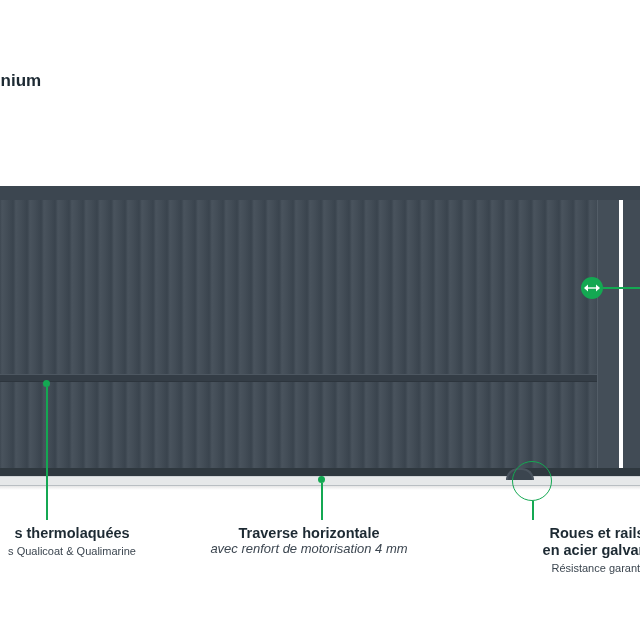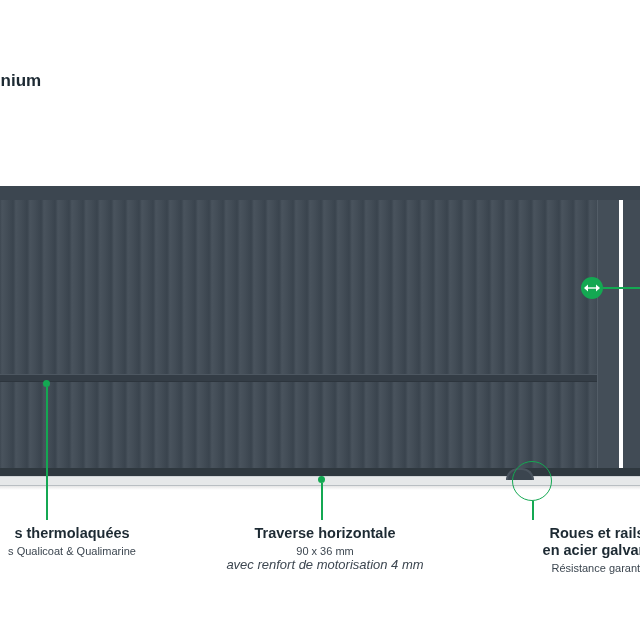--- a/index.html
+++ b/index.html
@@ -204,21 +204,21 @@
     font-size: 13px;
     color: #3c4650;
     font-style: italic;
     line-height: 14px;
     white-space: nowrap;
   }
 
   
   #caption-lames { left: -48px; top: 525px; width: 240px; }
   
-  #caption-traverse { left: 205px; top: 525px; width: 240px; }
+  #caption-traverse { left: 189px; top: 525px; width: 240px; }
   
   #caption-roues { left: 492px; top: 525px; width: 210px; }
 </style>
 </head>
 <body>
 
 <div class="header">
   <h1 class="title">rne</h1>
   <p class="subtitle">ant aluminium</p>
 </div>
@@ -256,21 +256,20 @@
 
 <div class="callout-line" style="left:532px; top:501px; height:19px;"></div>
 
 <div class="caption" id="caption-lames">
   <div class="c-title">s thermolaquées</div>
   <div class="c-sub">s Qualicoat &amp; Qualimarine</div>
 </div>
 
 <div class="caption" id="caption-traverse">
   <div class="c-title">Traverse horizontale</div>
-  <div class="c-sub">90 x 36 mm</div>
   <div class="c-sub-italic">avec renfort de motorisation 4 mm</div>
 </div>
 
 <div class="caption" id="caption-roues">
   <div class="c-title">Roues et rails</div>
   <div class="c-title">en acier galvani</div>
   <div class="c-sub">Résistance garanti</div>
 </div>
 
 </body></html>

